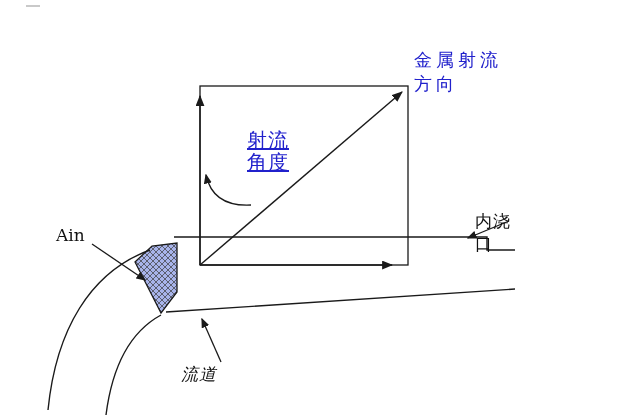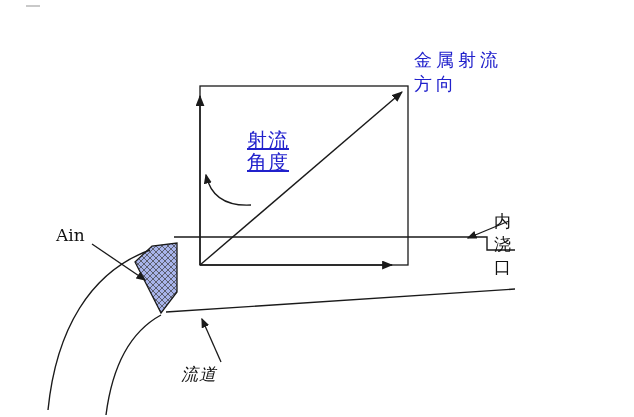--- a/index.html
+++ b/index.html
@@ -32,21 +32,21 @@
     letter-spacing:4px;
   }
   .lbl.jet-angle{
     left:247px; top:129px;
     font-size:20px;
     line-height:22px;
     letter-spacing:1px;
     text-decoration:underline;
   }
   .lbl.ingate{
-    left:494px; top:211px;
+    left:475px; top:211px;
     letter-spacing:1px;
   }
   .lbl.ain{
     left:56px; top:224px;
     font-family:"DejaVu Serif", serif;
     font-size:17px;
   }
   .lbl.h-velocity{
     left:377px; top:276px;
     letter-spacing:2px;

